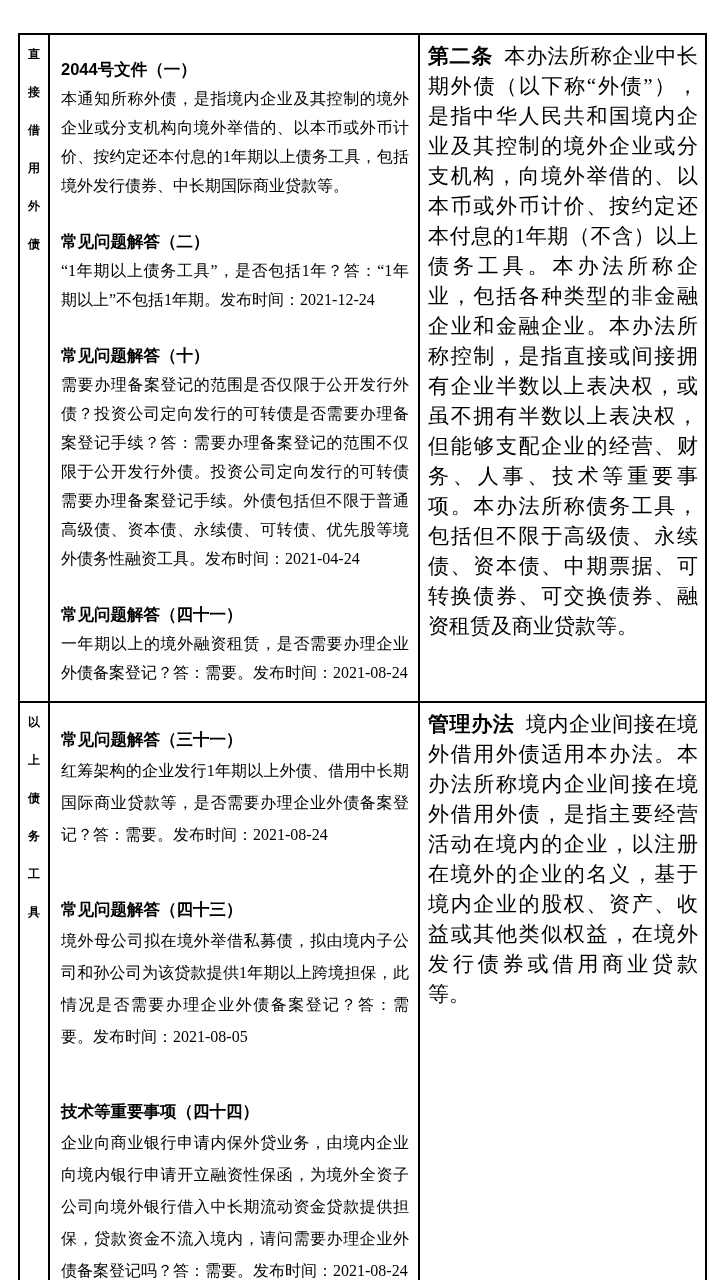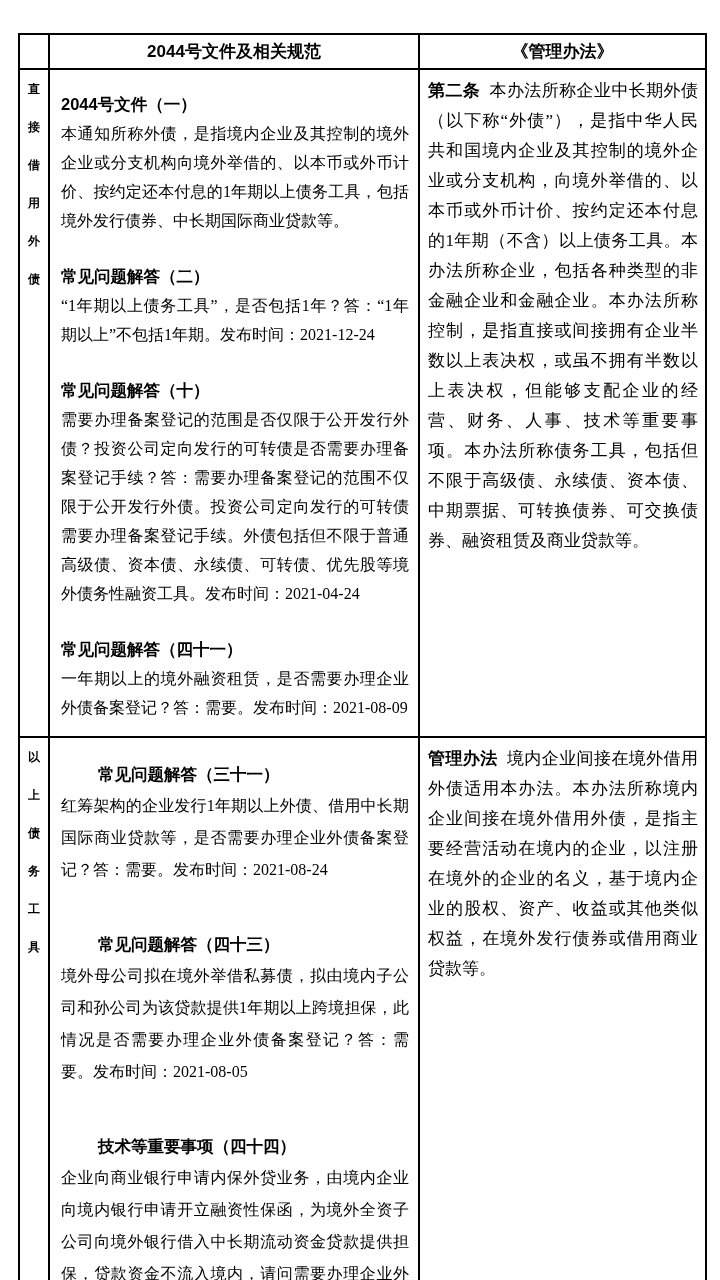--- a/index.html
+++ b/index.html
@@ -66,34 +66,34 @@
   }
   .qa-block { margin-bottom: 27px; }
   .row-b .qa-block { margin-bottom: 42px; }
   .qa-block:last-child { margin-bottom: 0; }
   .qa-title {
     font-family: "Liberation Sans", "DejaVu Sans", sans-serif;
     font-weight: bold;
     font-size: 16.5px;
     line-height: 29px;
   }
-  .row-b .qa-title { line-height: 32px; margin-left: 37px; }
+  .row-b .qa-title { line-height: 32px; }
   .qa-body {
     font-size: 16px;
     line-height: 29px;
     text-align: justify;
   }
   .row-b .qa-body { line-height: 32px; }
 
   td.reg-cell {
     vertical-align: middle;
     padding: 6px 7px 6px 8px;
   }
   .reg-para {
-    font-size: 17px;
+    font-size: 21px;
     line-height: 30px;
     text-align: justify;
   }
   .reg-title {
     font-family: "Liberation Sans", "DejaVu Sans", sans-serif;
     font-weight: bold;
     padding-right: 0.55em;
   }
 </style>
 </head>
@@ -101,46 +101,41 @@
 
 <div class="page">
   <table class="cmp">
     <colgroup>
       <col class="c-label">
       <col class="c-left">
       <col class="c-right">
     </colgroup>
 
     <tbody>
-        <tr class="hdr-row">
-      <th></th>
-      <th>2044号文件及相关规范</th>
-      <th>《管理办法》</th>
-    </tr>
 
     <tr class="row-a">
       <td class="label-cell">
         <div class="vlabel">直接借用外债</div>
       </td>
       <td class="content-cell">
         <div class="qa-block">
           <div class="qa-title">2044号文件（一）</div>
           <div class="qa-body">本通知所称外债，是指境内企业及其控制的境外企业或分支机构向境外举借的、以本币或外币计价、按约定还本付息的1年期以上债务工具，包括境外发行债券、中长期国际商业贷款等。</div>
         </div>
         <div class="qa-block">
           <div class="qa-title">常见问题解答（二）</div>
           <div class="qa-body">“1年期以上债务工具”，是否包括1年？答：“1年期以上”不包括1年期。发布时间：2021-12-24</div>
         </div>
         <div class="qa-block">
           <div class="qa-title">常见问题解答（十）</div>
           <div class="qa-body">需要办理备案登记的范围是否仅限于公开发行外债？投资公司定向发行的可转债是否需要办理备案登记手续？答：需要办理备案登记的范围不仅限于公开发行外债。投资公司定向发行的可转债需要办理备案登记手续。外债包括但不限于普通高级债、资本债、永续债、可转债、优先股等境外债务性融资工具。发布时间：2021-04-24</div>
         </div>
         <div class="qa-block">
           <div class="qa-title">常见问题解答（四十一）</div>
-          <div class="qa-body">一年期以上的境外融资租赁，是否需要办理企业外债备案登记？答：需要。发布时间：2021-08-09</div>
+          <div class="qa-body">一年期以上的境外融资租赁，是否需要办理企业外债备案登记？答：需要。发布时间：2021-08-24</div>
         </div>
       </td>
       <td class="reg-cell">
         <p class="reg-para">
           <span class="reg-title">第二条</span><span>本办法所称企业中长期外债（以下称“外债”），是指中华人民共和国境内企业及其控制的境外企业或分支机构，向境外举借的、以本币或外币计价、按约定还本付息的1年期（不含）以上债务工具。本办法所称企业，包括各种类型的非金融企业和金融企业。本办法所称控制，是指直接或间接拥有企业半数以上表决权，或虽不拥有半数以上表决权，但能够支配企业的经营、财务、人事、技术等重要事项。本办法所称债务工具，包括但不限于高级债、永续债、资本债、中期票据、可转换债券、可交换债券、融资租赁及商业贷款等。</span>
         </p>
       </td>
     </tr>
 
     <tr class="row-b">

